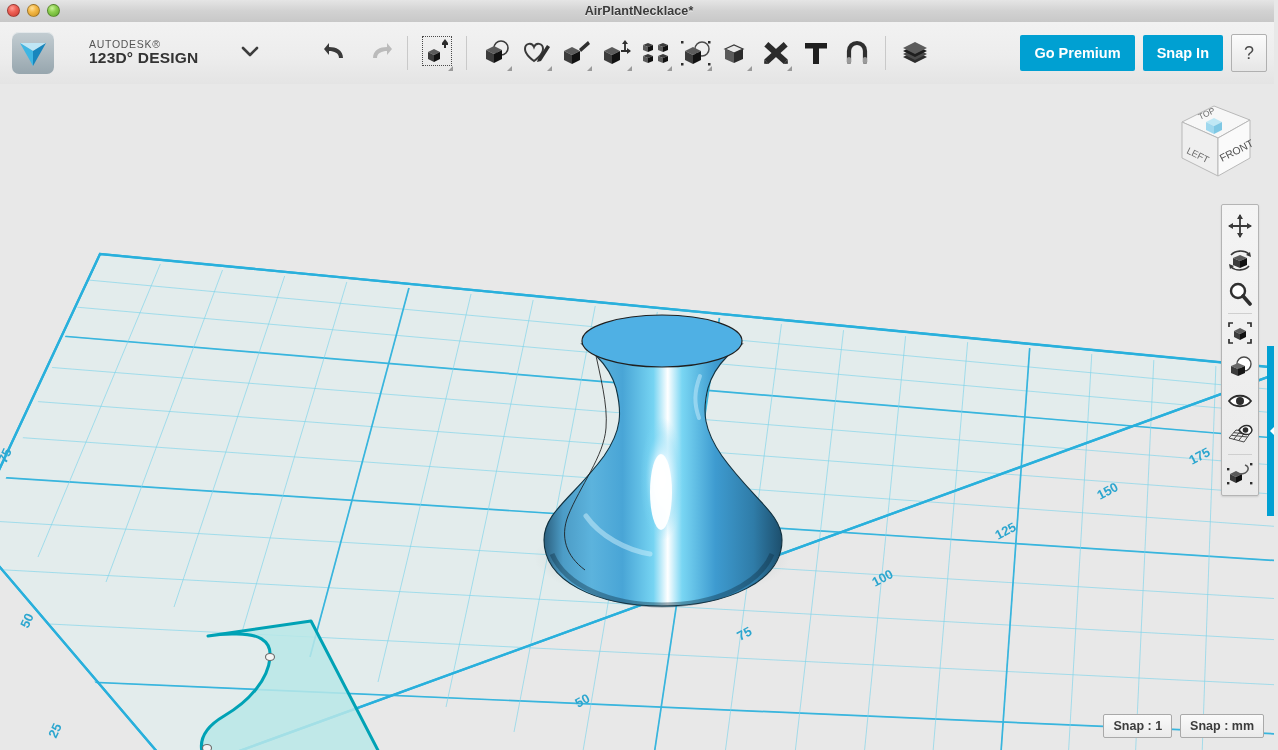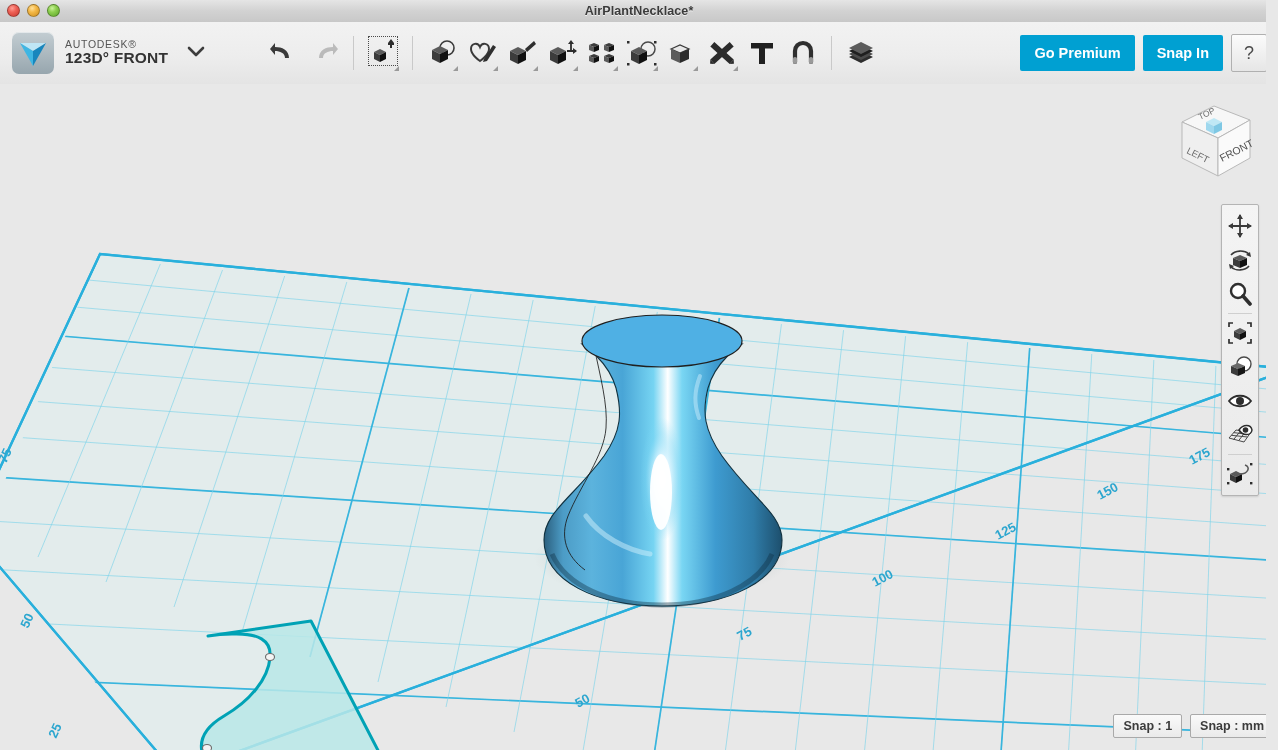--- a/index.html
+++ b/index.html
@@ -2,21 +2,21 @@
 <html><head>
 <meta charset="utf-8">
 <style>
   html,body{margin:0;padding:0;}
   body{
     width:1278px;height:750px;overflow:hidden;
     font-family:"Liberation Sans",sans-serif;
     background:#e8e8e8;
     -webkit-font-smoothing:antialiased;
   }
-  #app{position:relative;width:1266px;height:750px;overflow:hidden;}
+  #app{position:relative;width:1266px;height:750px;overflow:hidden;padding-left:8px;}
 
   
   .titlebar{
     position:absolute;left:0;top:0;width:1278px;height:22px;
     background:linear-gradient(to bottom,#e5e5e5 0%,#d2d2d2 50%,#c8c8c8 100%);
     border-bottom:1px solid #a8a8a8;
     display:flex;align-items:center;
   }
   .traffic{position:absolute;left:7px;top:4px;display:flex;gap:7px;}
   .tl{width:13px;height:13px;border-radius:50%;border:1px solid rgba(0,0,0,.30);box-sizing:border-box;}
@@ -28,21 +28,21 @@
     letter-spacing:.1px;text-shadow:0 1px 0 rgba(255,255,255,.7);
   }
 
   
   .toolbar{
     position:absolute;left:0;top:22px;width:1278px;height:62px;
     background:linear-gradient(to bottom,#f2f2f2 0%,#ededed 55%,#e4e4e4 100%);
     border-bottom:1px solid #bdbdbd;
     display:flex;align-items:center;
   }
-  .brand{display:flex;align-items:center;padding-left:12px;}
+  .brand{display:flex;align-items:center;padding-left:12px;gap:24px;}
   .brand-logo{
     width:42px;height:42px;border-radius:7px;
     background:linear-gradient(to bottom,#c3cdd2 0%,#97a6ae 100%);
     box-shadow:inset 0 1px 0 rgba(255,255,255,.55);
     position:relative;
   }
   .brand-logo svg{position:absolute;left:5px;top:5px;}
   .brand-txt{margin-left:11px;line-height:1.05;}
   .brand-txt .l1{font-size:10.5px;color:#555;letter-spacing:.7px;}
   .brand-txt .l2{font-size:15.5px;color:#333;font-weight:bold;letter-spacing:.2px;}
@@ -102,21 +102,21 @@
   .sidetab{
     position:absolute;right:0;top:262px;width:11px;height:170px;
     background:#00a0d2;display:flex;align-items:center;justify-content:center;cursor:default;
   }
   .sidetab i{
     display:block;width:0;height:0;
     border-top:5px solid transparent;border-bottom:5px solid transparent;border-right:5px solid #fff;
   }
 
   
-  .status{position:absolute;right:4px;bottom:12px;display:flex;gap:8px;}
+  .status{position:absolute;right:14px;bottom:12px;display:flex;gap:8px;}
   .chip{
     border:1px solid #a9a9a9;border-radius:2px;
     background:linear-gradient(to bottom,#fafafa,#eaeaea);
     padding:4px 9px;font-size:12.5px;font-weight:bold;color:#3c3c3c;cursor:default;
   }
 </style>
 </head>
 <body>
 
 <div id="app">
@@ -135,21 +135,21 @@
     <div class="brand">
       <div class="brand-logo">
         <svg width="32" height="32" viewBox="0 0 32 32">
           <polygon points="3,6 29,6 16,14" fill="#bfe6f5"></polygon>
           <polygon points="3,6 16,14 16,29" fill="#3fb6e3"></polygon>
           <polygon points="29,6 16,14 16,29" fill="#1886bd"></polygon>
         </svg>
       </div>
       <div class="brand-txt">
         <div class="l1">AUTODESK®</div>
-        <div class="l2">123D° FRONT</div>
+        <div class="l2">123D° DESIGN</div>
       </div>
       <div class="brand-caret">
         <svg width="20" height="14" viewBox="0 0 20 14">
             <path d="M3 4 L10 11 L17 4" stroke="#3d3d3d" stroke-width="2.6" fill="none" stroke-linecap="round" stroke-linejoin="round"></path>
           </svg>
       </div>
     </div>
 
     <div style="width:58px"></div>
 

